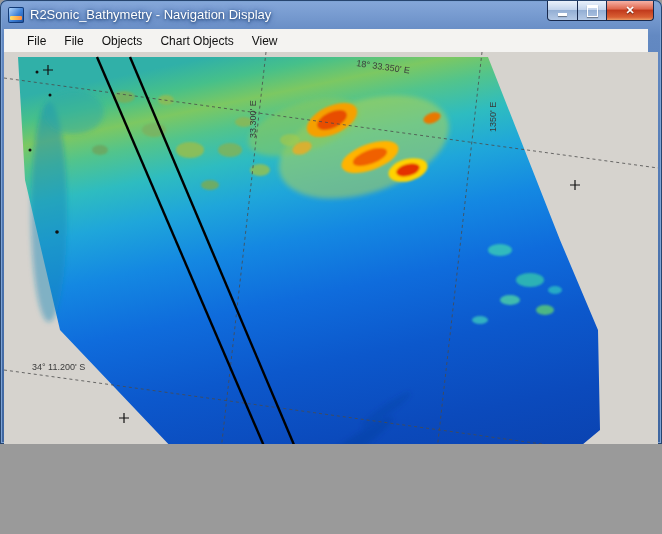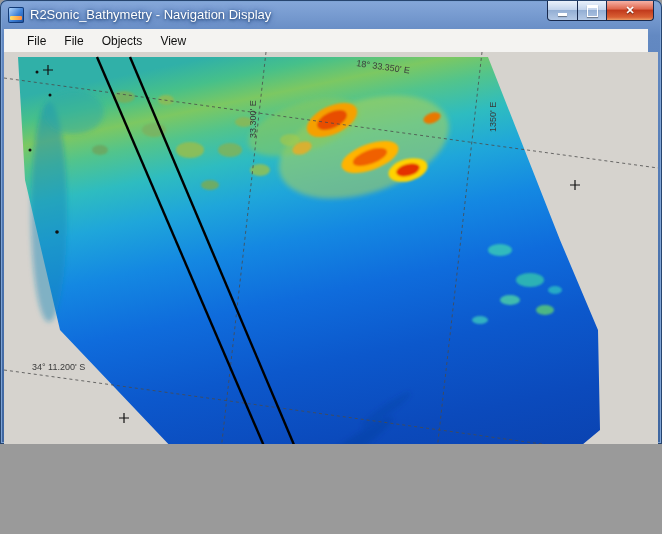--- a/index.html
+++ b/index.html
@@ -57,20 +57,21 @@
       </div>
     <div class="winbtn close">
         <div class="glyph-close">✕</div>
       </div>
   </div>
 
   <div class="menubar">
     <span class="menu-item">File</span>
     <span class="menu-item">File</span>
     <span class="menu-item">Objects</span>
+    <span class="menu-item">Chart Objects</span>
     <span class="menu-item">View</span>
   </div>
 
   <div class="mapwrap">
     <svg width="654" height="478" viewBox="0 0 654 478">
       <defs>
         <linearGradient id="swathGrad" gradientUnits="userSpaceOnUse" x1="230" y1="0" x2="330" y2="478">
           <stop offset="0" stop-color="#30b0a8"></stop>
           <stop offset="0.05" stop-color="#46c08a"></stop>
           <stop offset="0.10" stop-color="#7cc862"></stop>

